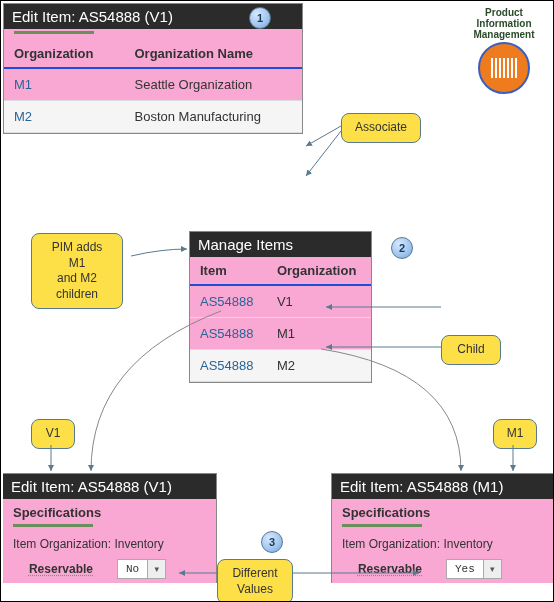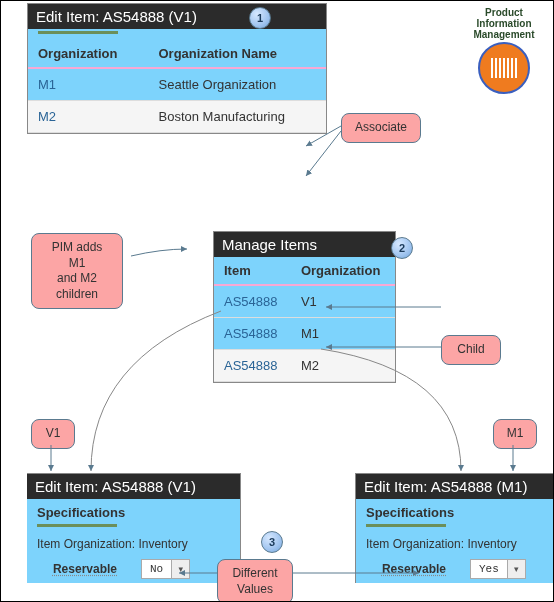--- a/index.html
+++ b/index.html
@@ -13,22 +13,21 @@
   .canvas {
     position: relative;
     width: 554px;
     height: 602px;
     border: 1px solid #000;
     overflow: hidden;
   }
   .panel {
     position: absolute;
     border: 1px solid #888;
-    background: #7dd3fc;
-    margin-left: 24px;
+    background: #f9a8d4;
   }
   .panel-title {
     background: #2b2b2b;
     color: #fff;
     font-size: 15px;
     padding: 4px 8px;
     font-weight: normal;
   }
   .subhead {
     font-weight: bold;
@@ -42,35 +41,35 @@
     background: #6b8f5a;
     margin: 2px 10px 6px 10px;
   }
   .tbl {
     width: 100%;
     border-collapse: collapse;
   }
   .tbl th {
     text-align: left;
     padding: 6px 10px;
-    border-bottom: 2px solid #f9a8d4;
+    border-bottom: 2px solid #1d4ed8;
     font-size: 13px;
   }
   .tbl td {
     padding: 8px 10px;
     border-bottom: 1px solid #ddd;
     font-size: 13px;
   }
   .tbl tr.alt td { background: #f5f5f5; }
   .link { color: #2a6496; cursor: pointer; }
   .callout {
     position: absolute;
     border: 1px solid #5a7a8f;
     border-radius: 8px;
-    background: #fca5a5;
+    background: #fde047;
     padding: 6px 12px;
     font-size: 12px;
     color: #333;
     text-align: center;
     line-height: 1.3;
   }
   .step-badge {
     position: absolute;
     width: 22px;
     height: 22px;

